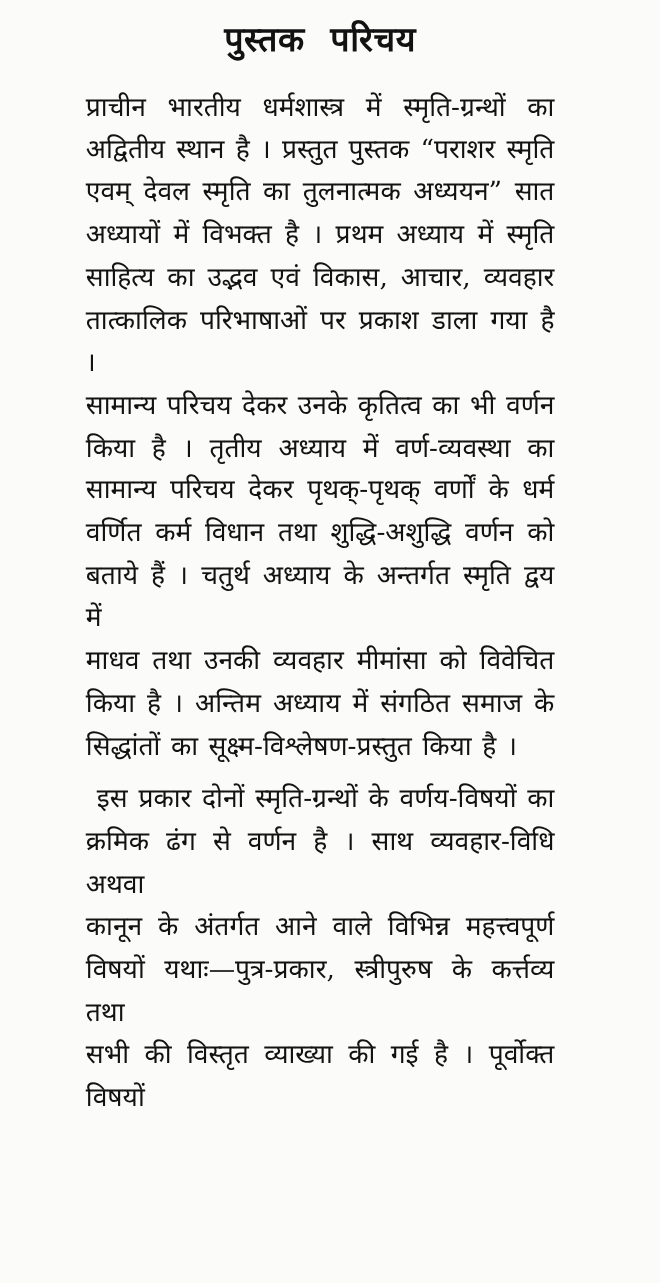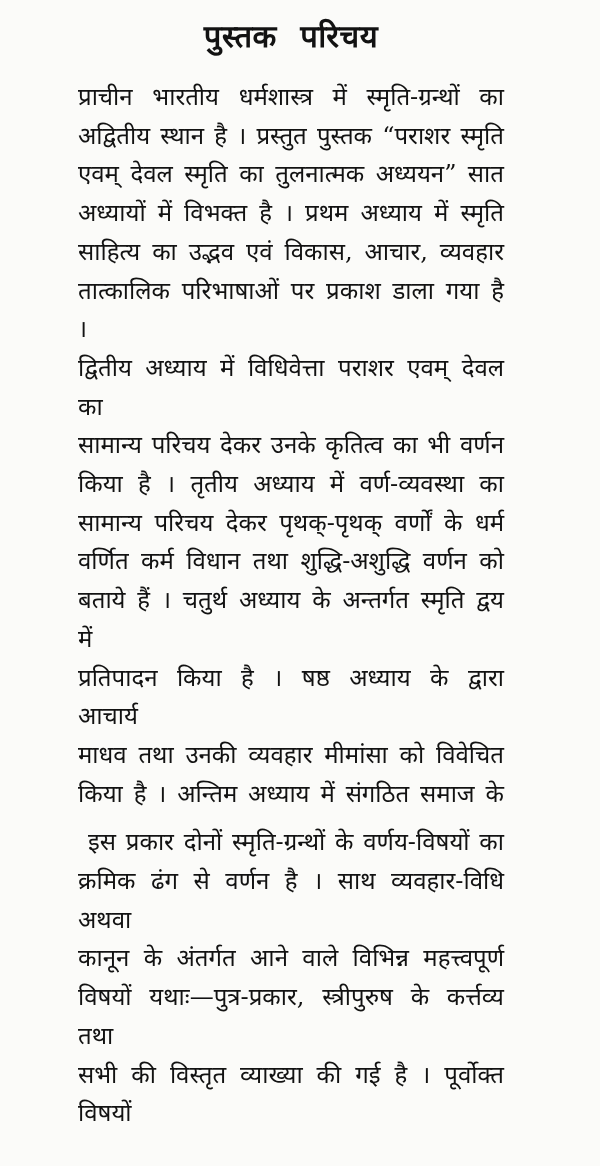--- a/index.html
+++ b/index.html
@@ -58,29 +58,28 @@
 <div class="page">
   <h1 class="title">पुस्तक परिचय</h1>
   <div class="body-text">
       <div class="paragraph">
         <div class="line">प्राचीन भारतीय धर्मशास्त्र में स्मृति-ग्रन्थों का</div>
         <div class="line">अद्वितीय स्थान है । प्रस्तुत पुस्तक “पराशर स्मृति</div>
         <div class="line">एवम् देवल स्मृति का तुलनात्मक अध्ययन” सात</div>
         <div class="line">अध्यायों में विभक्त है । प्रथम अध्याय में स्मृति</div>
         <div class="line">साहित्य का उद्भव एवं विकास, आचार, व्यवहार</div>
         <div class="line">तात्कालिक परिभाषाओं पर प्रकाश डाला गया है ।</div>
-        <div class="line">द्वितीय अध्याय में विधिवेत्ता पराशर एवम् देवल का</div>
         <div class="line">सामान्य परिचय देकर उनके कृतित्व का भी वर्णन</div>
         <div class="line">किया है । तृतीय अध्याय में वर्ण-व्यवस्था का</div>
         <div class="line">सामान्य परिचय देकर पृथक्-पृथक् वर्णों के धर्म</div>
         <div class="line">वर्णित कर्म विधान तथा शुद्धि-अशुद्धि वर्णन को</div>
         <div class="line">बताये हैं । चतुर्थ अध्याय के अन्तर्गत स्मृति द्वय में</div>
-        <div class="line">प्रतिपादन किया है । षष्ठ अध्याय के द्वारा आचार्य</div>
         <div class="line">माधव तथा उनकी व्यवहार मीमांसा को विवेचित</div>
         <div class="line">किया है । अन्तिम अध्याय में संगठित समाज के</div>
+        <div class="line last">सिद्धांतों का सूक्ष्म-विश्लेषण-प्रस्तुत किया है ।</div>
       </div>
       <div class="paragraph indent-first">
         <div class="line">इस प्रकार दोनों स्मृति-ग्रन्थों के वर्णय-विषयों का</div>
         <div class="line">क्रमिक ढंग से वर्णन है । साथ व्यवहार-विधि अथवा</div>
         <div class="line">कानून के अंतर्गत आने वाले विभिन्न महत्त्वपूर्ण</div>
         <div class="line">विषयों यथाः—पुत्र-प्रकार, स्त्रीपुरुष के कर्त्तव्य तथा</div>
         <div class="line">सभी की विस्तृत व्याख्या की गई है । पूर्वोक्त विषयों</div>
       </div>
     </div>
 </div>

